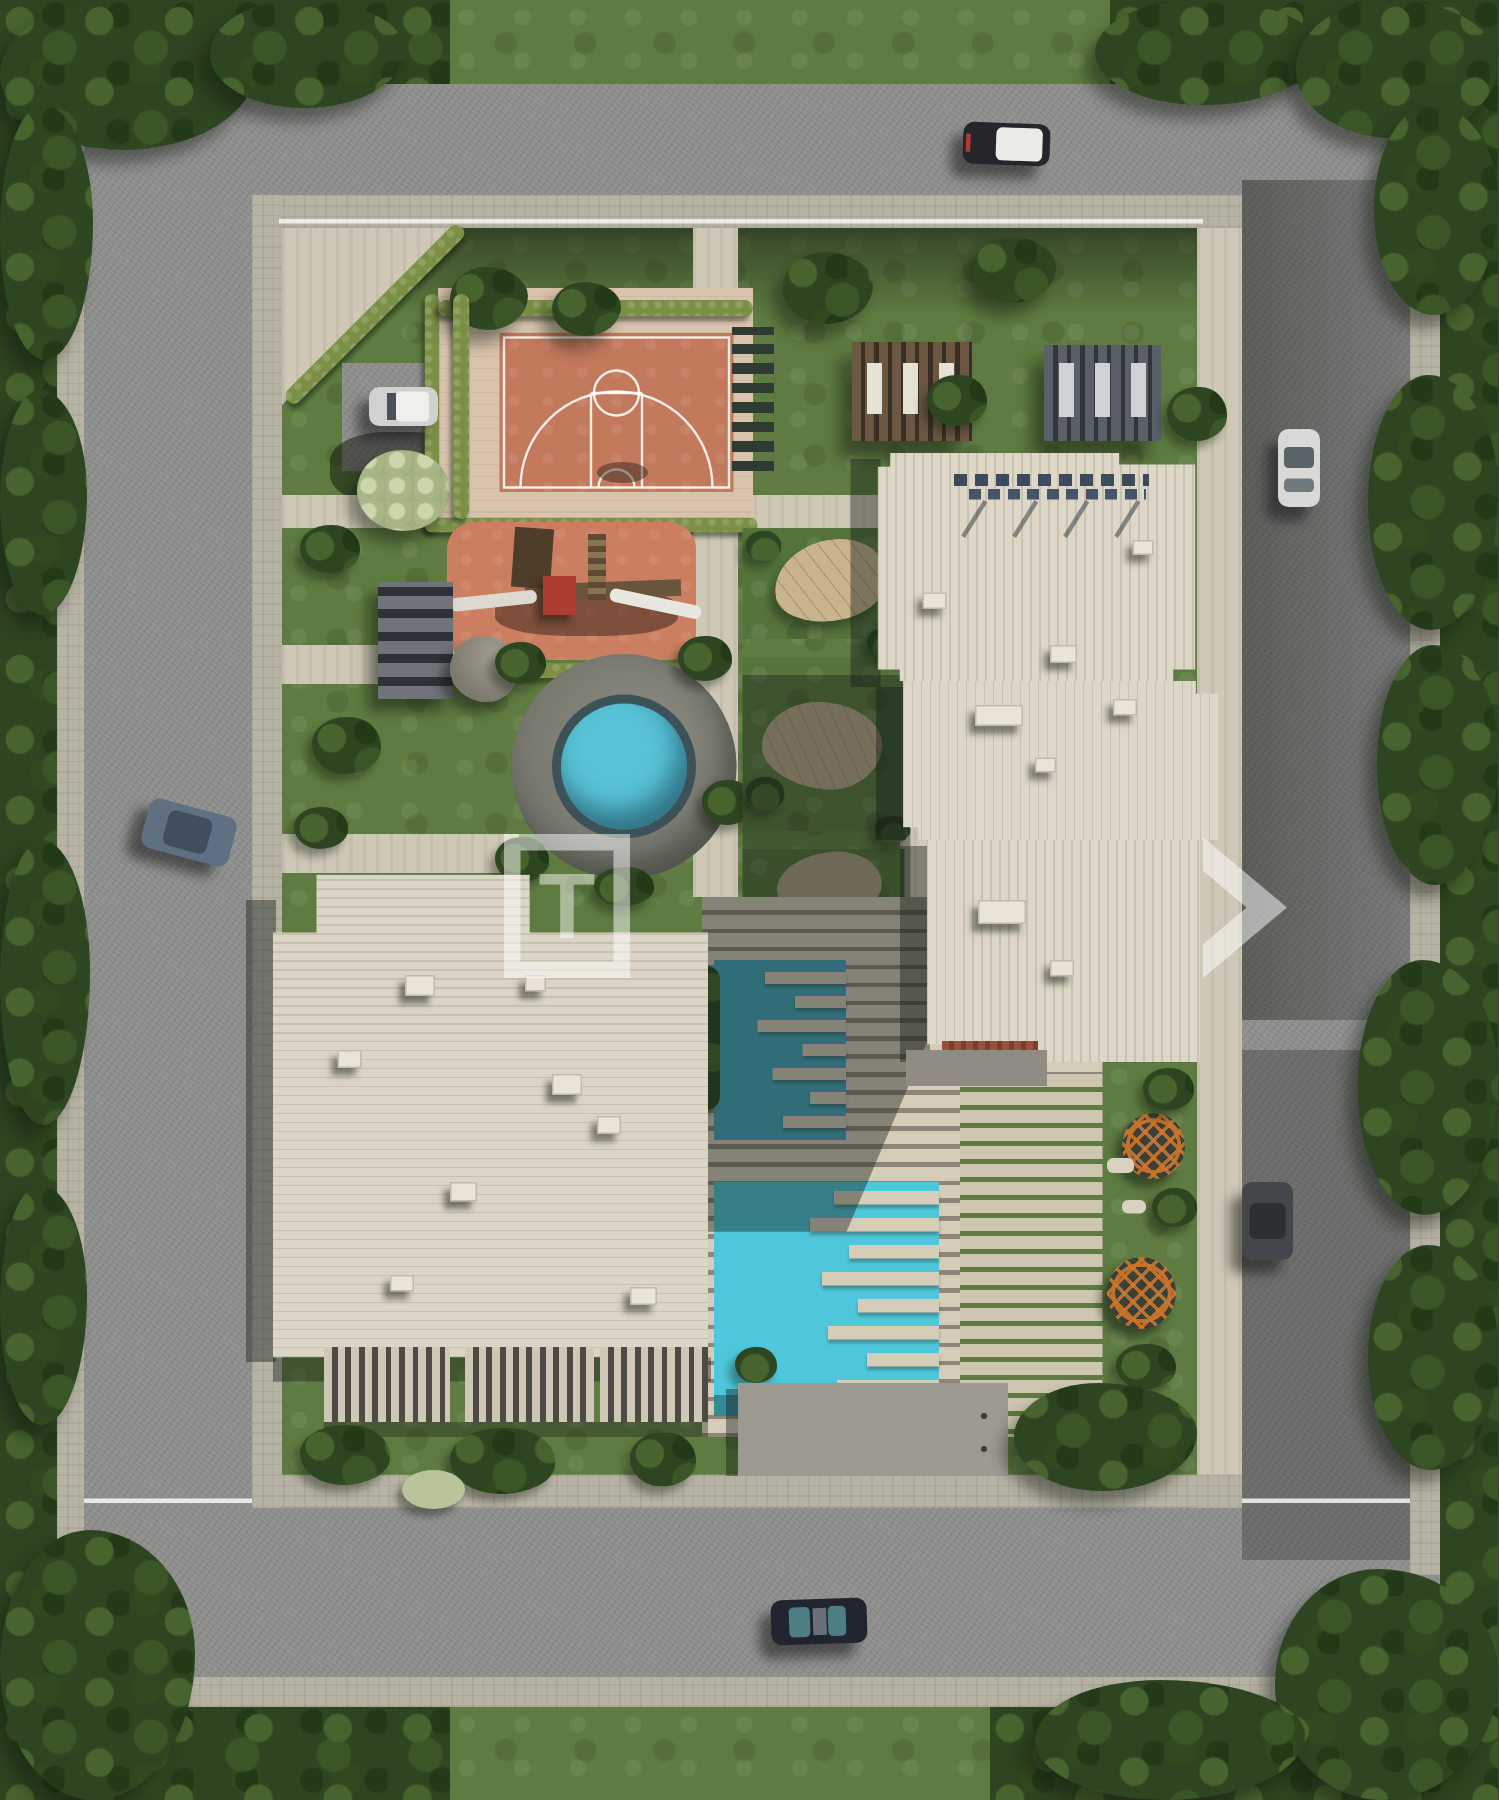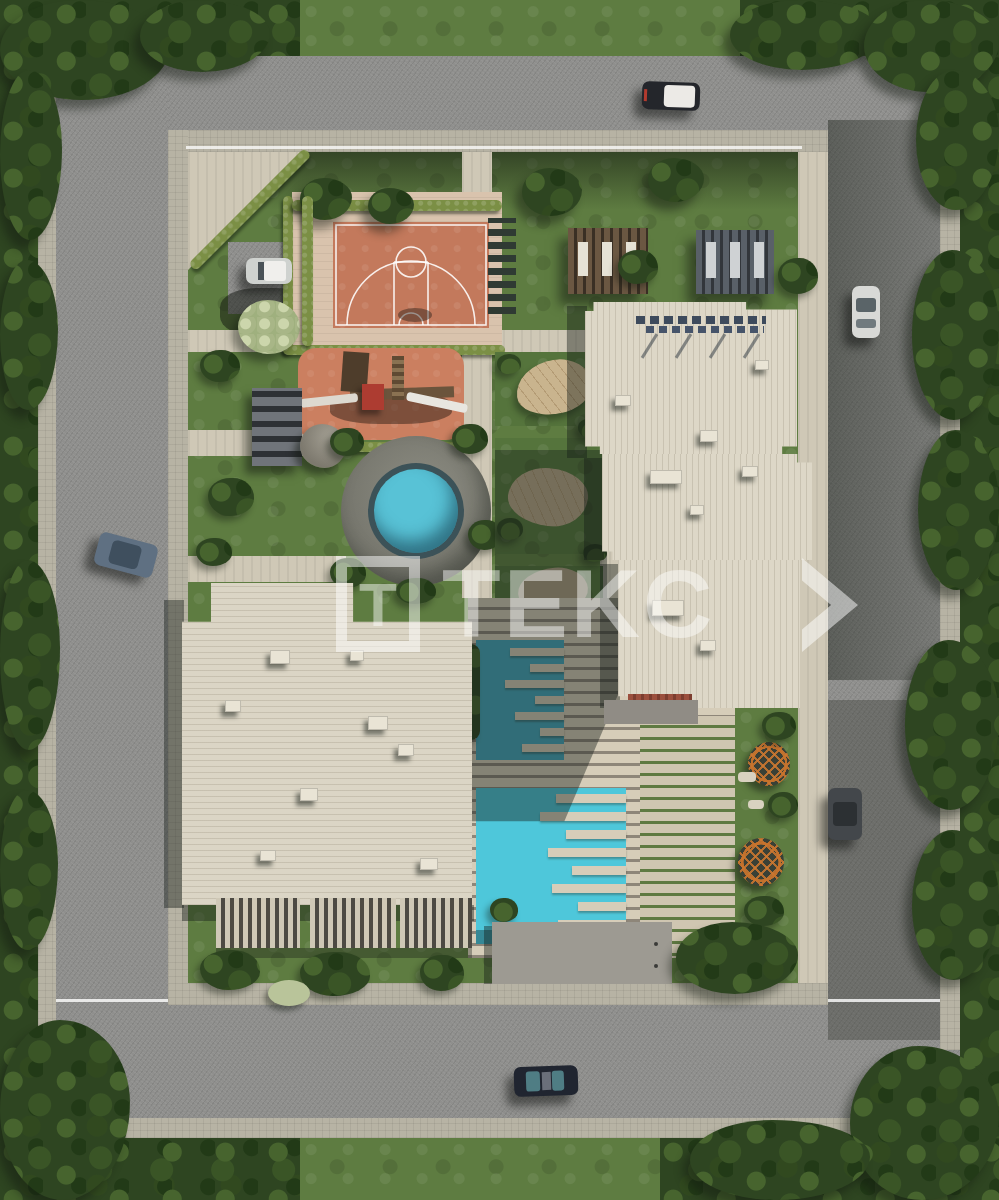--- a/index.html
+++ b/index.html
@@ -295,17 +295,16 @@
   </div>
   <div class="abs car" style="left:246px;top:258px;width:46px;height:26px;background:#cfd2cf;">
     <span class="abs" style="left:18px;top:3px;width:22px;height:20px;background:#f0efec;border-radius:3px;"></span>
     <span class="abs" style="left:12px;top:4px;width:6px;height:18px;background:#4a5257;"></span>
   </div>
 
   <div class="abs" style="left:336px;top:544px;width:560px;height:120px;display:flex;align-items:center;z-index:50;">
     <div class="wm" style="width:62px;height:74px;border:11px solid rgba(255,255,255,.5);display:flex;align-items:center;justify-content:center;font-size:62px;font-weight:700;">
       <span>T</span>
     </div>
-    <div class="wm" style="margin-left:22px;font-size:96px;font-weight:700;letter-spacing:3px;line-height:1;">TEKC</div>
     <div style="position:absolute;left:466px;top:14px;width:56px;height:94px;background:rgba(255,255,255,.5);clip-path:polygon(0 0,100% 50%,0 100%,0 76%,52% 50%,0 24%);"></div>
   </div>
 
 </div>
 
 </body></html>

